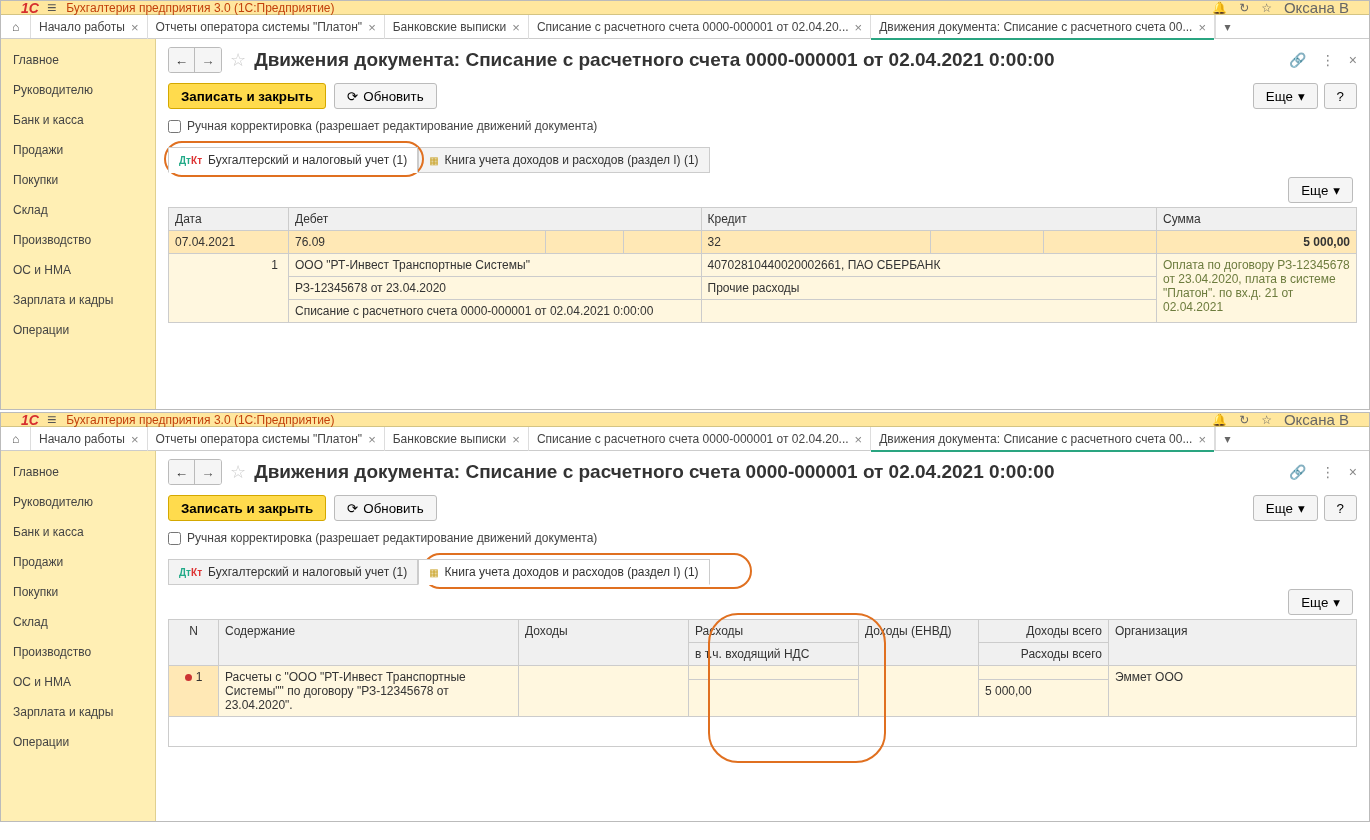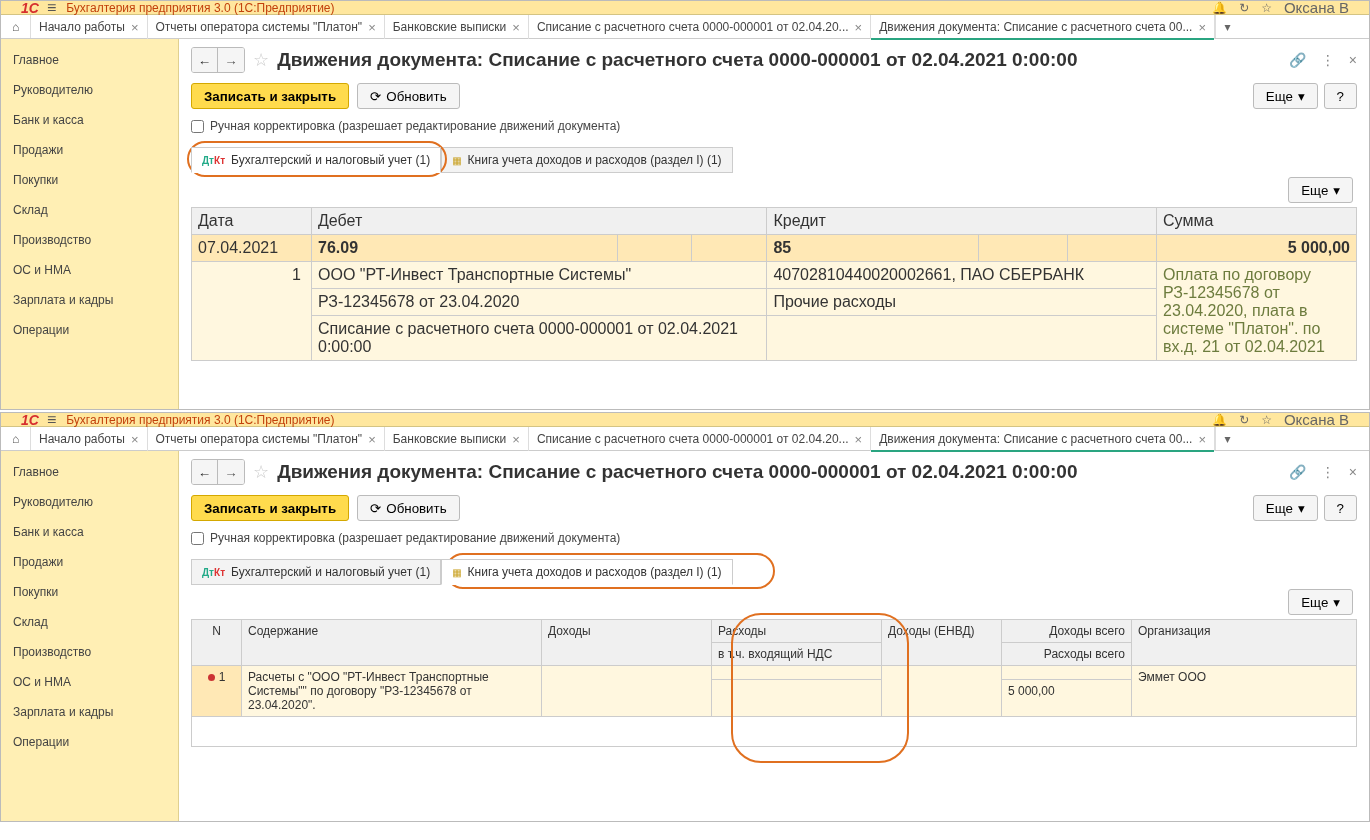--- a/index.html
+++ b/index.html
@@ -20,21 +20,21 @@
 .tabrow { display: flex; align-items: stretch; height: 24px; background: #fff; border-bottom: 1px solid #ccc; }
 .home-icon { width: 30px; display: flex; align-items: center; justify-content: center; color: #555; cursor: pointer; border-right: 1px solid #ddd; }
 .tab { display: flex; align-items: center; padding: 12px 8px; border-right: 1px solid #ddd; color: #444; cursor: pointer; white-space: nowrap; position: relative; }
 .tab .close { margin-left: 6px; color: #888; font-size: 13px; cursor: pointer; }
 .tab.active { background: #fff; }
 .tab.active::after { content:""; position:absolute; left:0; right:0; bottom:-1px; height:2px; background:#2aa581; }
 .tabrow .dd { width: 24px; display:flex; align-items:center; justify-content:center; border-left:1px solid #ddd; color:#666; cursor:pointer; }
 
 
 .body { display: flex; min-height: 370px; }
-.sidebar { width: 178px; background: #ffefb4; border-right: 1px solid #e0d090; padding: 6px 0; }
+.sidebar { width: 155px; background: #ffefb4; border-right: 1px solid #e0d090; padding: 6px 0; }
 .sidebar .item { padding: 8px 12px; color: #444; cursor: pointer; }
 .content { flex: 1; padding: 8px 12px; position: relative; }
 
 
 .doc-head { display: flex; align-items: center; gap: 8px; margin-bottom: 10px; }
 .nav-btns { display:flex; border:1px solid #bbb; border-radius:3px; overflow:hidden; }
 .nav-btns button { width:26px; height:24px; background:#f5f5f5; border:none; cursor:pointer; color:#555; }
 .nav-btns button:first-child { border-right:1px solid #bbb; color:#222; }
 .star-icon { color:#ccc; font-size:18px; cursor:pointer; }
 .doc-title { font-size: 19px; font-weight: bold; flex:1; }
@@ -61,26 +61,26 @@
 .ic-book { color:#c8a020; }
 
 
 .oval { border:2px solid #e07020; border-radius:20px; position:absolute; pointer-events:none; }
 
 
 .more-right { display:flex; justify-content:flex-end; margin-bottom:4px; padding-right:4px; }
 
 
 .acct-table { width:100%; border:1px solid #ccc; border-collapse:collapse; }
-.acct-table th, .acct-table td { border:1px solid #ccc; padding:4px 6px; text-align:left; vertical-align:top; font-size:16px; }
+.acct-table th, .acct-table td { border:1px solid #ccc; padding:4px 6px; text-align:left; vertical-align:top; font-size:12px; }
 .acct-table th { background:#f0f0f0; font-weight:normal; color:#333; }
 .acct-table .hdr-date { width:120px; }
 .acct-table .hdr-sum { width:200px; text-align:left; }
 .acct-table .row-ylw td { background:#ffe8b5; }
-.acct-table .row-ylw .bold { font-weight:bold; }
+.acct-table .row-ylw .bold { font-weight:normal; }
 .acct-table .sum-cell { text-align:right; font-weight:bold; }
 .acct-table .row-light td { background:#fff7df; }
 .acct-table .note { color:#5a7; color:#6d7c3e; }
 .acct-table .seq { text-align:right; padding-right:10px; }
 .acct-table .detail-credit { width:410px;margin-top:20px; }
 
 
 .kudir-table { width:100%; border:1px solid #ccc; border-collapse:collapse; }
 .kudir-table th, .kudir-table td { border:1px solid #ccc; padding:4px 6px; text-align:left; vertical-align:top; font-size:12px; }
 .kudir-table th { background:#f0f0f0; font-weight:normal; }
@@ -215,21 +215,21 @@
           <th class="hdr-date">Дата</th>
           <th colspan="3">Дебет</th>
           <th colspan="3">Кредит</th>
           <th class="hdr-sum">Сумма</th>
         </tr>
         <tr class="row-ylw">
           <td>07.04.2021</td>
           <td class="bold">76.09</td>
                 <td></td>
                 <td></td>
-          <td class="bold">85</td>
+          <td class="bold">32</td>
                 <td></td>
                 <td></td>
           <td class="sum-cell">5 000,00</td>
         </tr>
         <tr class="row-light">
           <td class="seq" rowspan="3">1</td>
           <td colspan="3">ООО "РТ-Инвест Транспортные Системы"</td>
           <td colspan="3" class="detail-credit">40702810440020002661, ПАО СБЕРБАНК</td>
           <td rowspan="3" class="note">Оплата по договору РЗ-12345678 от 23.04.2020, плата в системе "Платон". по вх.д. 21 от 02.04.2021</td>
         </tr>

